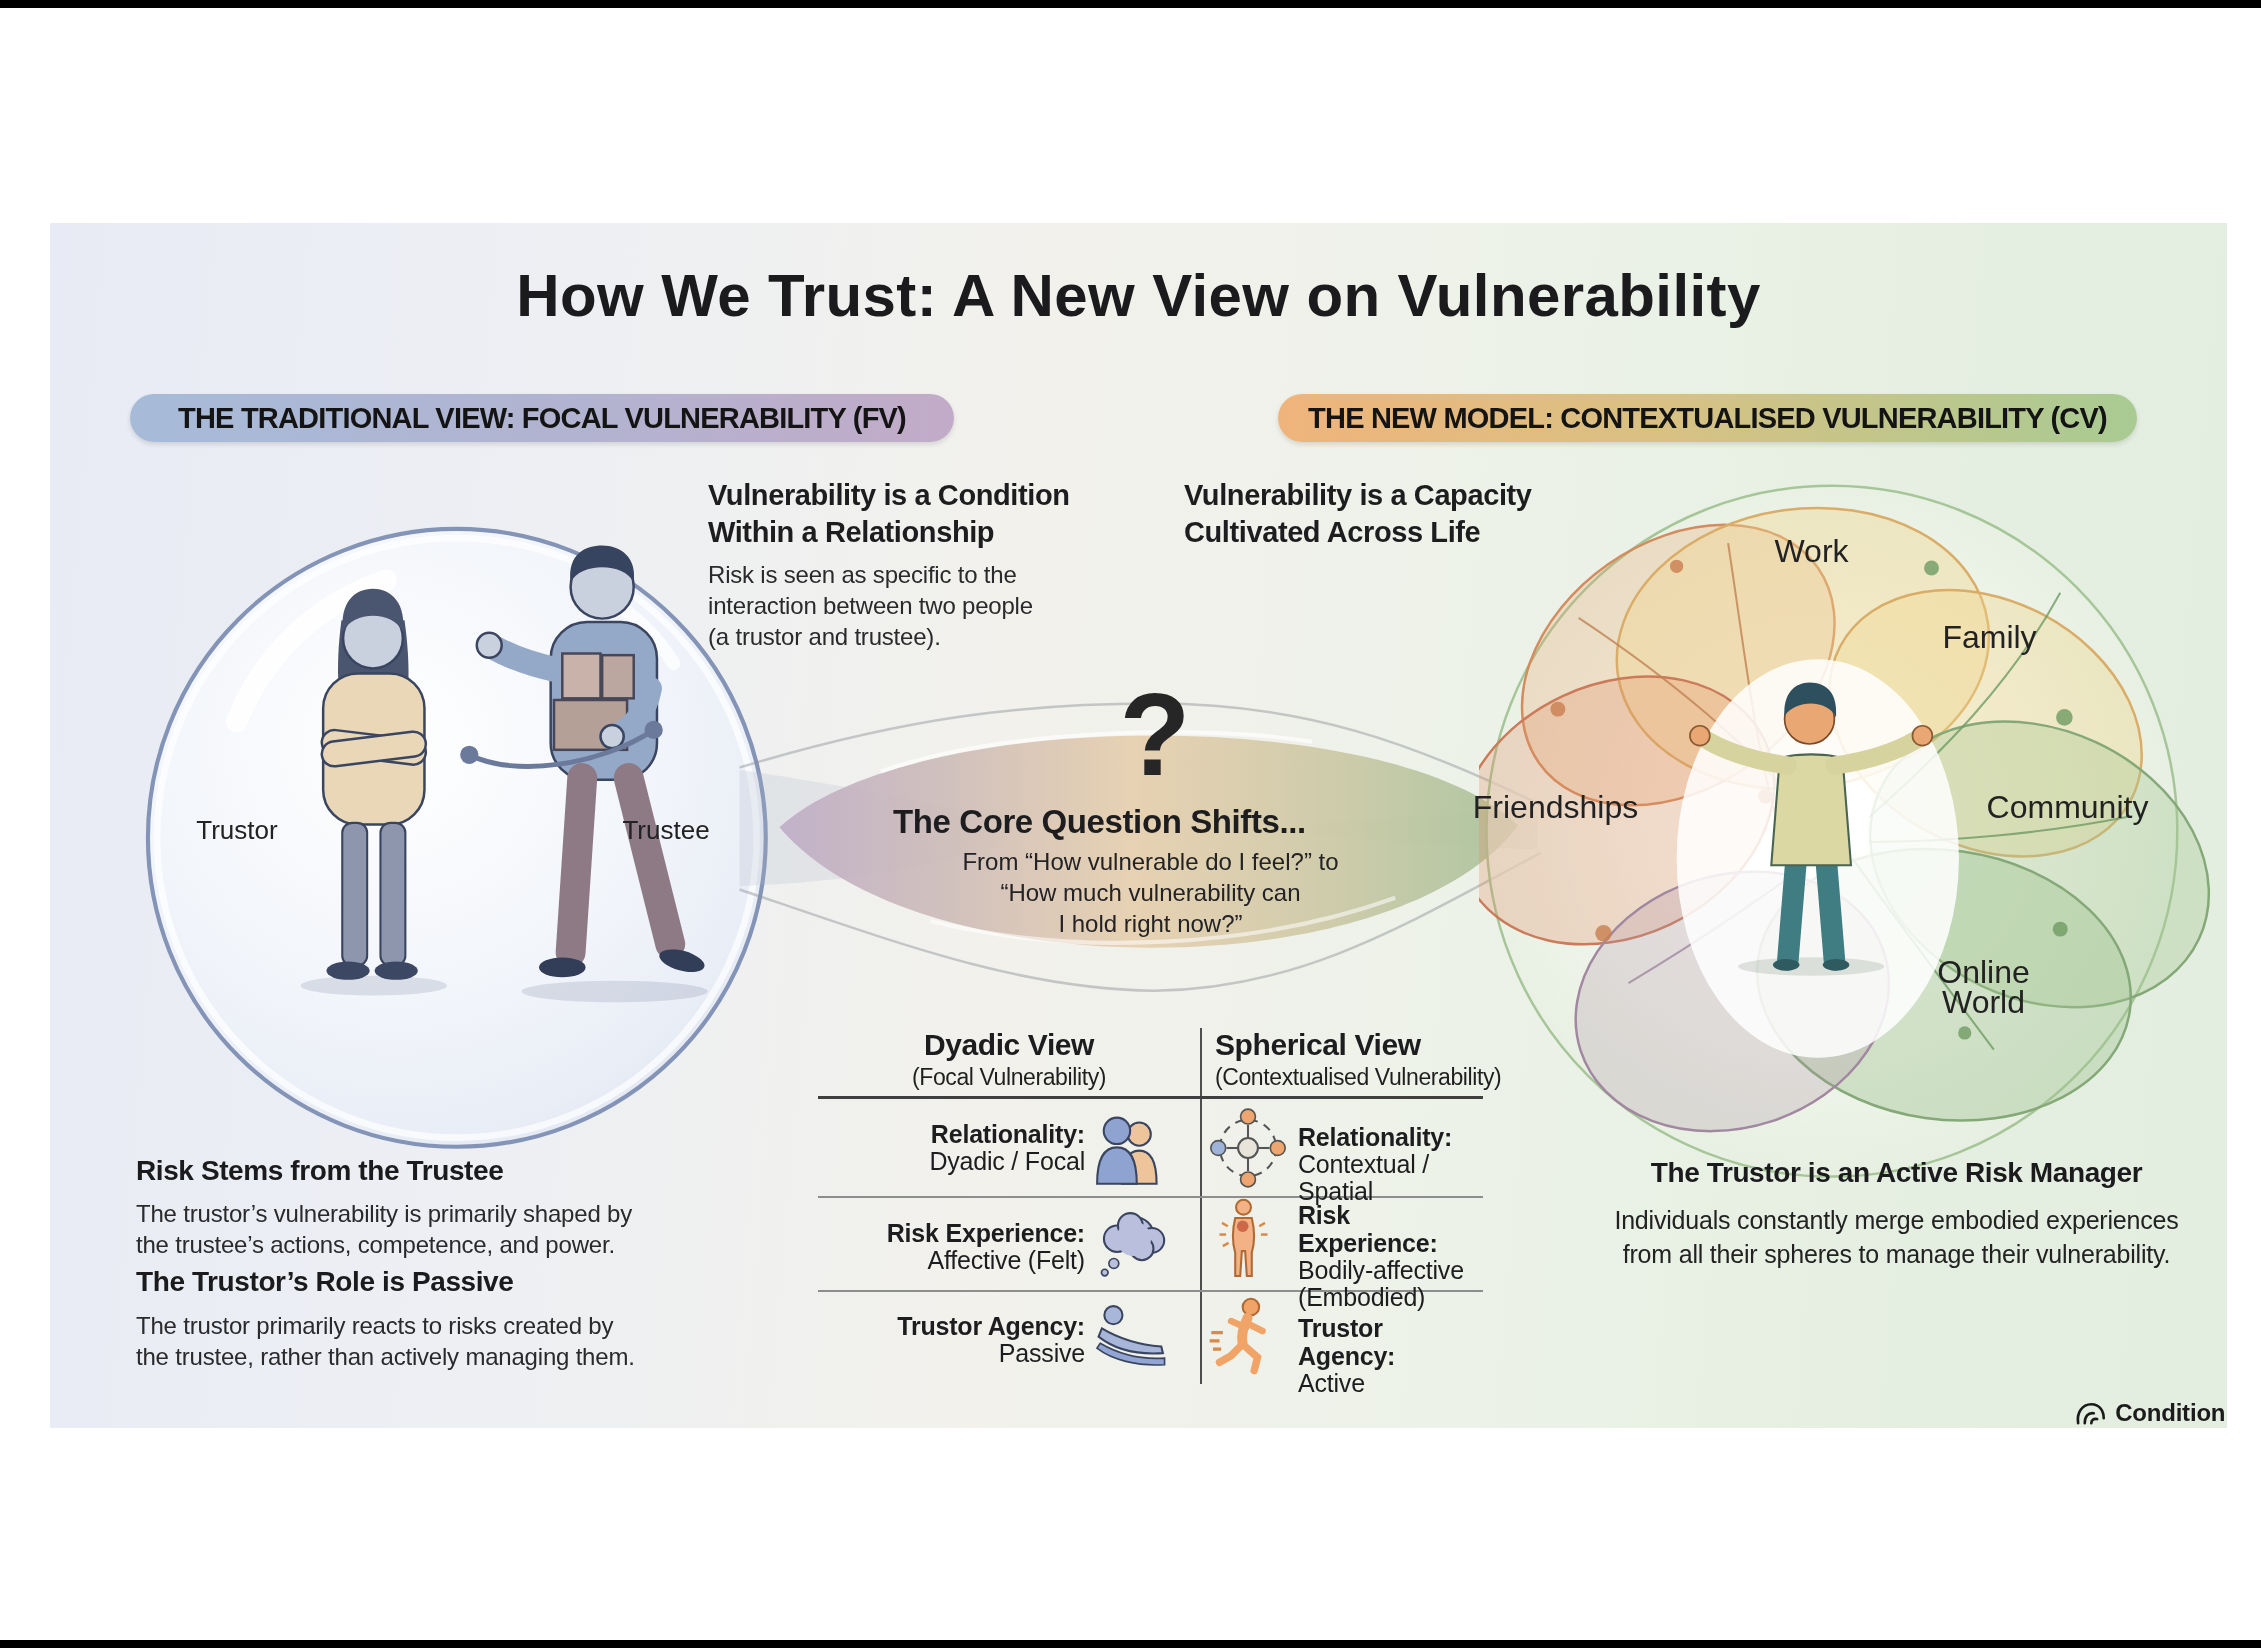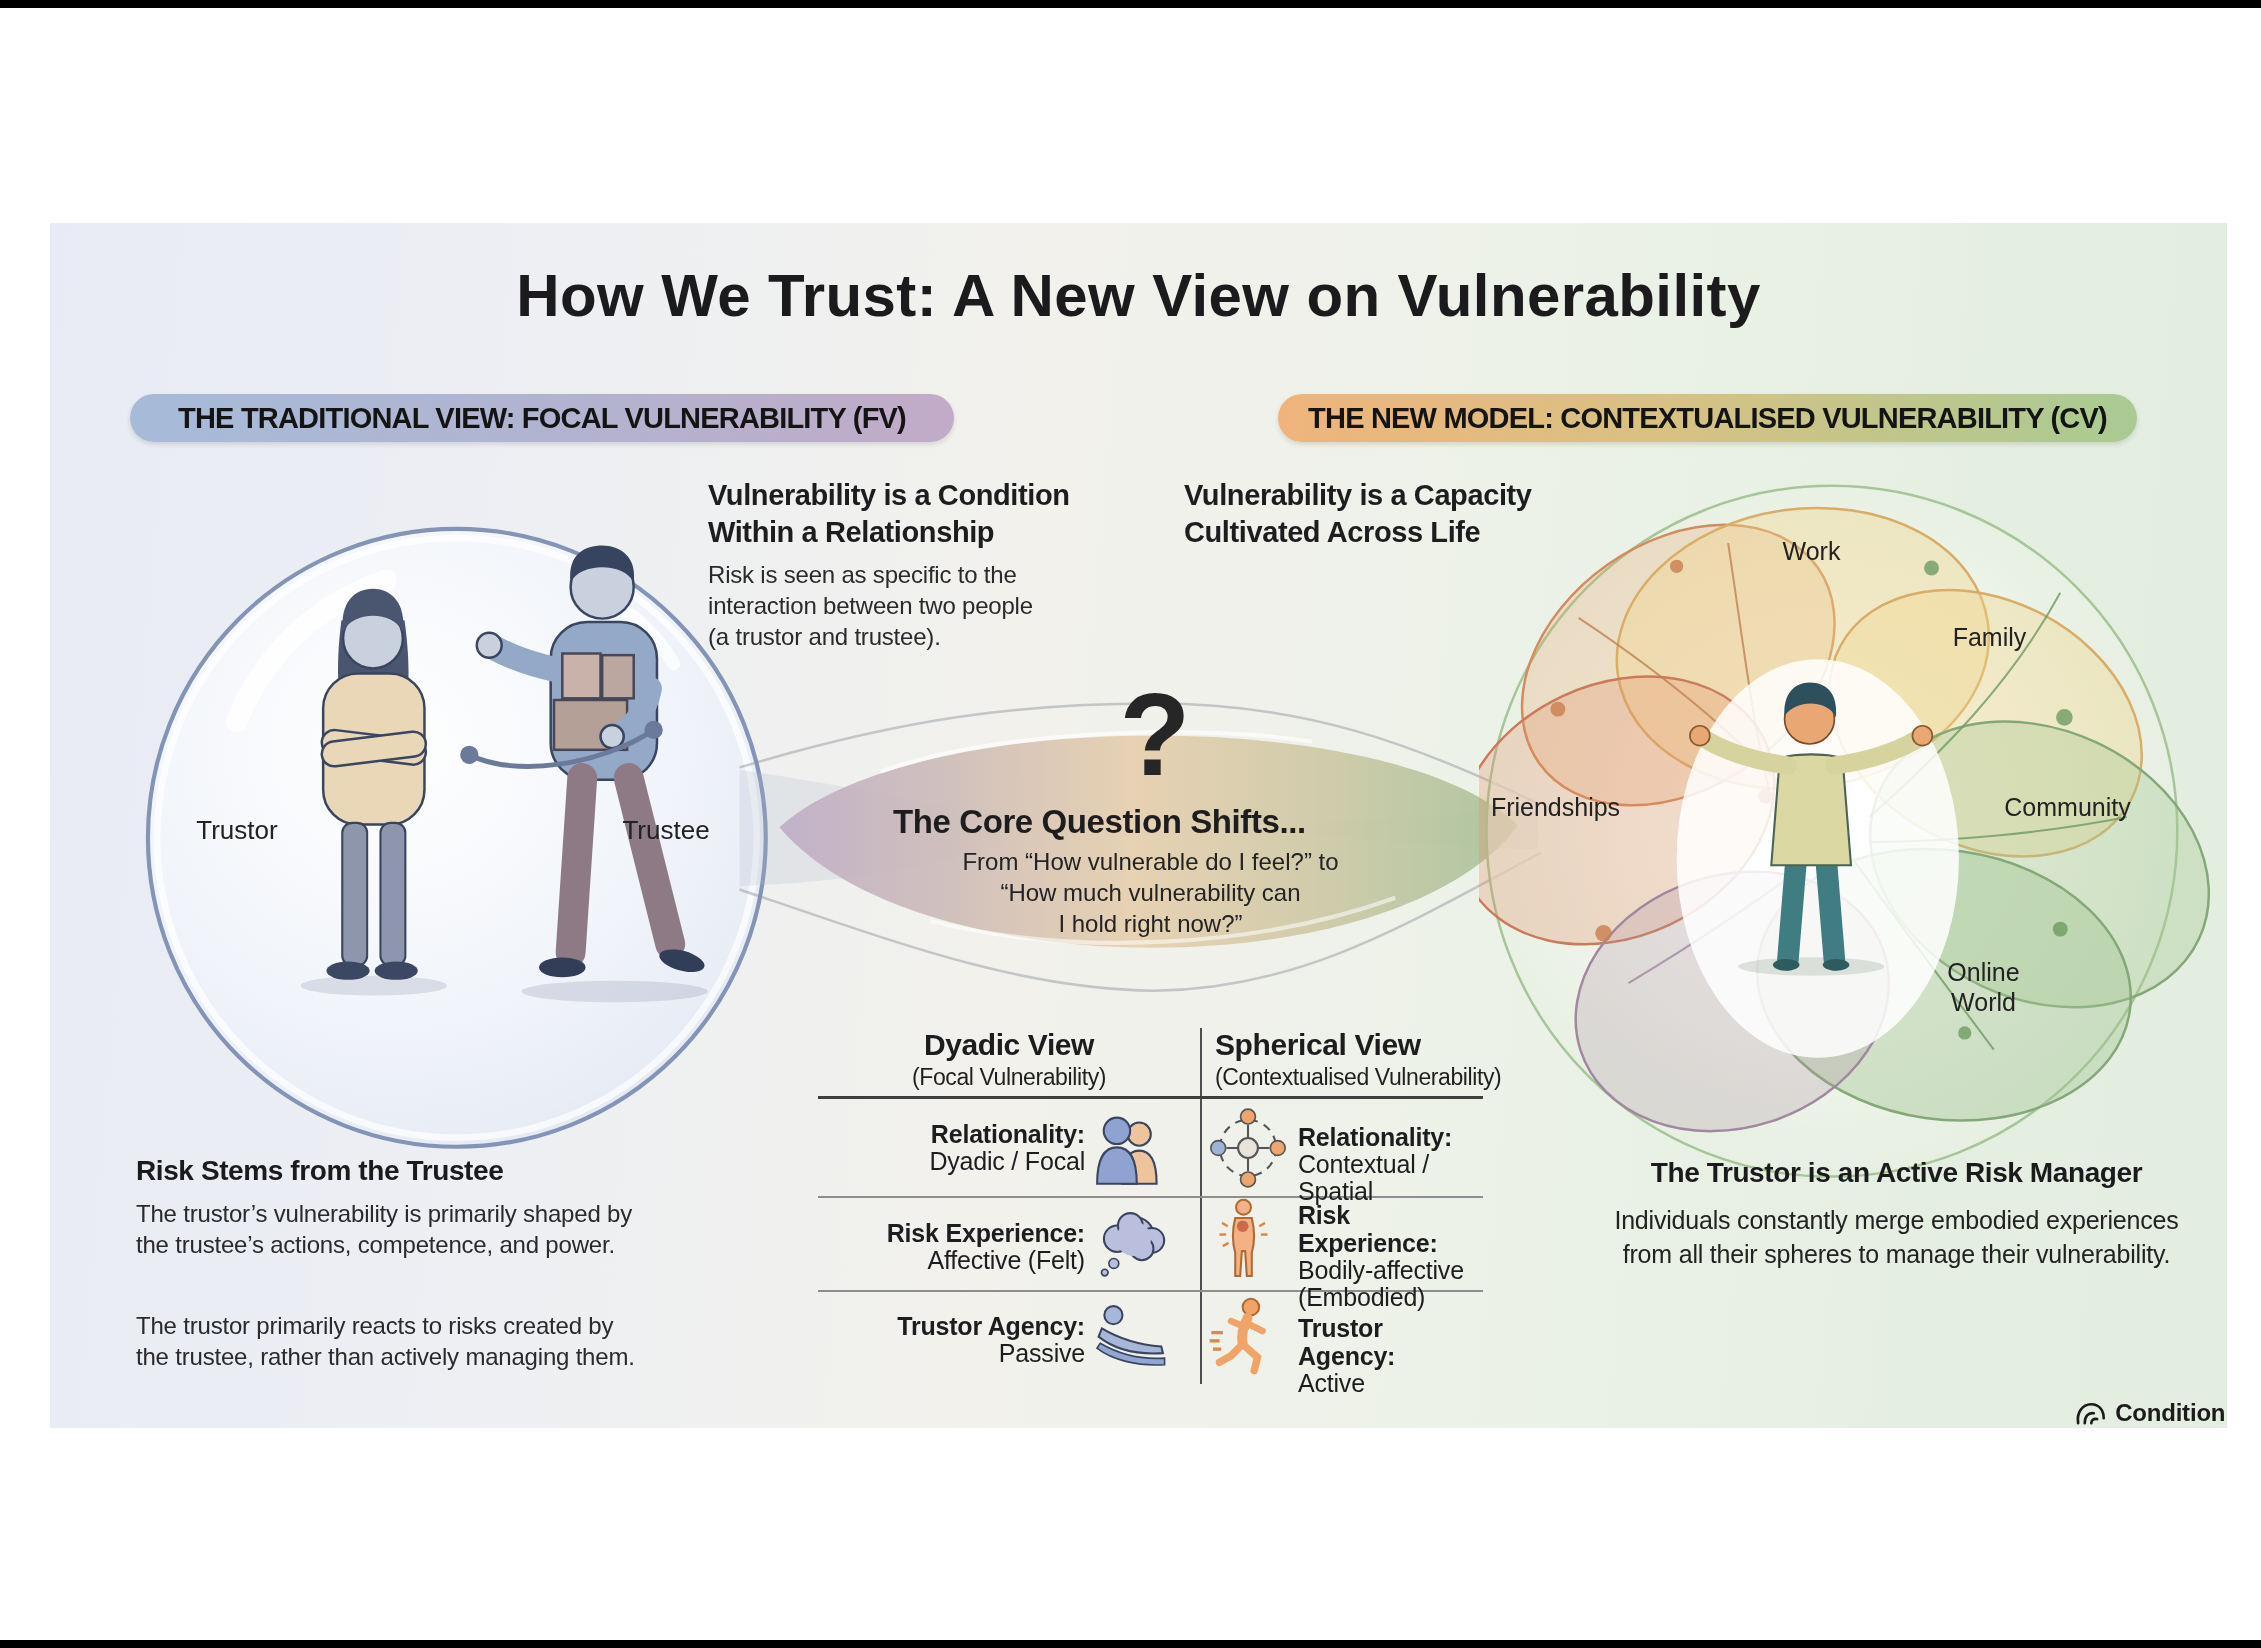--- a/index.html
+++ b/index.html
@@ -31,21 +31,21 @@
   #cond-heading{left:658px;top:254px;}
   #cond-body{left:658px;top:336px;}
   #cap-heading{left:1134px;top:254px;}
   #cap-body{left:1134px;top:336px;}
   .fig-label{font-size:26px;font-weight:500;color:#222;text-align:center;}
   #trustor-label{left:129px;top:592px;width:116px;}
   #trustee-label{left:558px;top:592px;width:116px;}
   #qmark{left:1022px;top:454px;width:166px;text-align:center;font-size:116px;font-weight:700;color:#262626;line-height:1;}
   #core-heading{left:843px;top:580px;width:515px;text-align:left;font-size:33px;font-weight:700;letter-spacing:-0.4px;}
   #core-body{left:843px;top:623px;width:515px;text-align:center;font-size:24px;line-height:31px;color:#232325;}
-  .sphere-label{font-size:25px;font-weight:500;color:#222;text-align:center;line-height:30px;}
+  .sphere-label{font-size:32px;font-weight:500;color:#222;text-align:center;line-height:30px;}
   #label-work{left:1695px;top:313px;width:133px;}
   #label-family{left:1873px;top:399px;width:133px;}
   #label-friendships{left:1414px;top:569px;width:183px;}
   #label-community{left:1926px;top:569px;width:183px;}
   #label-online{left:1867px;top:734px;width:133px;}
   .big-heading{font-size:28px;font-weight:700;letter-spacing:-0.4px;color:#1b1b1d;}
   #risk-heading{left:86px;top:932px;}
   #risk-body{left:86px;top:975px;}
   #passive-heading{left:86px;top:1043px;}
   #passive-body{left:86px;top:1087px;}
@@ -243,20 +243,21 @@
   <div class="abs sphere-label" id="label-online">
     <div>Online</div>
     <div>World</div>
   </div>
 
   <div class="abs big-heading" id="risk-heading">Risk Stems from the Trustee</div>
   <div class="abs sec-body" id="risk-body">
     <div>The trustor’s vulnerability is primarily shaped by</div>
     <div>the trustee’s actions, competence, and power.</div>
   </div>
+  <div class="abs big-heading" id="passive-heading">The Trustor’s Role is Passive</div>
   <div class="abs sec-body" id="passive-body">
     <div>The trustor primarily reacts to risks created by</div>
     <div>the trustee, rather than actively managing them.</div>
   </div>
 
   <div class="abs" id="comparison-table">
     <div class="t-vdivider"></div>
     <div class="t-hline" id="hline1"></div>
     <div class="t-hline" id="hline2"></div>
     <div class="t-hline" id="hline3"></div>

